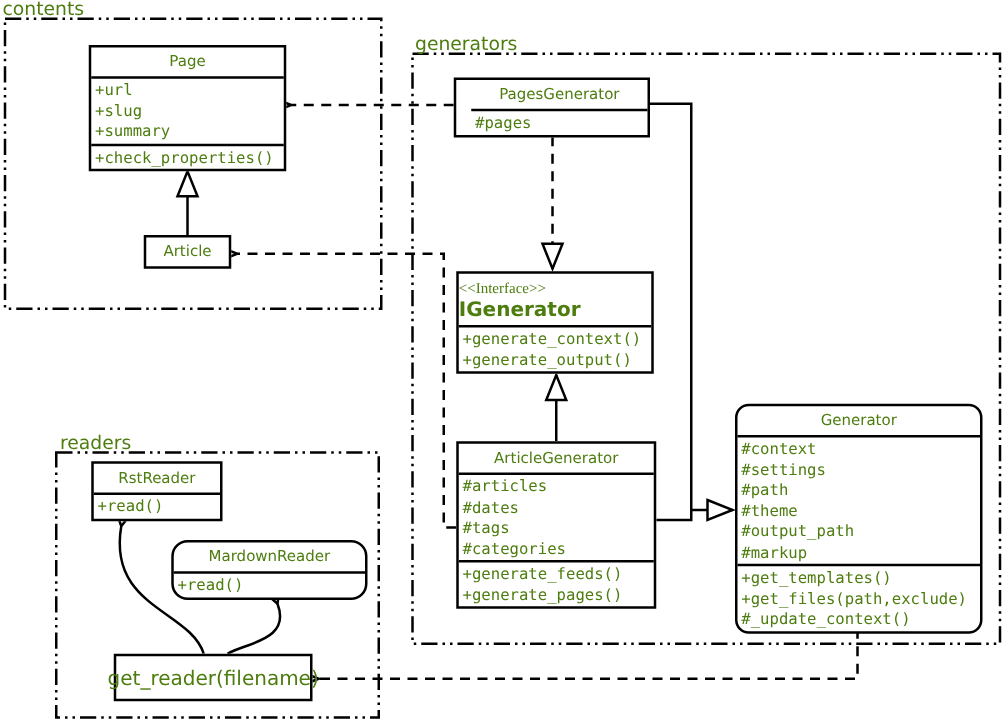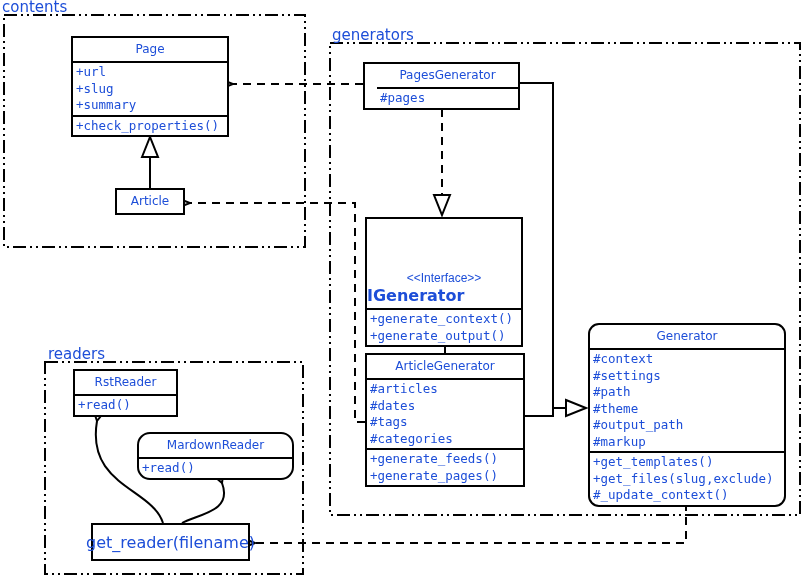--- a/index.html
+++ b/index.html
@@ -1,28 +1,28 @@
 <!DOCTYPE html>
 <html><head>
 <meta charset="utf-8">
 <style>
   html,body{margin:0;padding:0;background:#ffffff;}
-  .canvas{position:relative;width:803px;height:579px;background:#ffffff;color:#1d4ed8;
+  .canvas{position:relative;width:803px;height:579px;background:#ffffff;color:#4d7c0f;
           font-family:"DejaVu Sans",sans-serif;overflow:hidden;}
   .layer{position:absolute;left:0;top:0;z-index:1;}
   .pkg{fill:none;stroke:#000;stroke-width:2;stroke-dasharray:13 4 2 4 2 4;}
   .con{fill:none;stroke:#000;stroke-width:2;}
   .dash{stroke-dasharray:8 6;}
   .pkg-label{position:absolute;z-index:3;font-size:15px;line-height:15px;white-space:nowrap;}
   .cls{position:absolute;z-index:2;border:2px solid #000;background:#ffffff;box-sizing:border-box;}
   .cls-title{font-weight:normal;font-size:12px;line-height:23px;height:23px;text-align:center;
              font-family:"DejaVu Sans",sans-serif;white-space:nowrap;}
   .cls-head{height:41px;}
-  .stereo{font-family:Liberation Sans, sans-serif;font-size:12px;line-height:16px;
-          padding-top:3px;text-align:center;white-space:nowrap;margin-top:48px;}
+  .stereo{font-family:Liberation Serif, serif;font-size:12px;line-height:16px;
+          padding-top:3px;white-space:nowrap;}
   .name2{font-weight:bold;font-size:16px;line-height:20px;white-space:nowrap;}
   .comp{border-top:2px solid #000;padding:1px 3px;
         font-family:"DejaVu Sans Mono",monospace;font-size:12.5px;}
   .m{line-height:16.5px;white-space:pre;}
   .plainbox{position:absolute;z-index:2;border:2px solid #000;background:#fff;box-sizing:border-box;
             display:flex;align-items:center;justify-content:center;font-size:16px;white-space:nowrap;}
 </style>
 </head>
 <body>
 
@@ -121,21 +121,21 @@
     <div class="comp">
       <div class="m">#context</div>
       <div class="m">#settings</div>
       <div class="m">#path</div>
       <div class="m">#theme</div>
       <div class="m">#output_path</div>
       <div class="m">#markup</div>
     </div>
     <div class="comp">
       <div class="m">+get_templates()</div>
-      <div class="m">+get_files(slug,exclude)</div>
+      <div class="m">+get_files(path,exclude)</div>
       <div class="m">#_update_context()</div>
     </div>
   </div>
 
   <div class="cls" style="left:73px;top:369px;width:105px;">
     <div class="cls-title">RstReader</div>
     <div class="comp">
       <div class="m">+read()</div>
     </div>
   </div>

